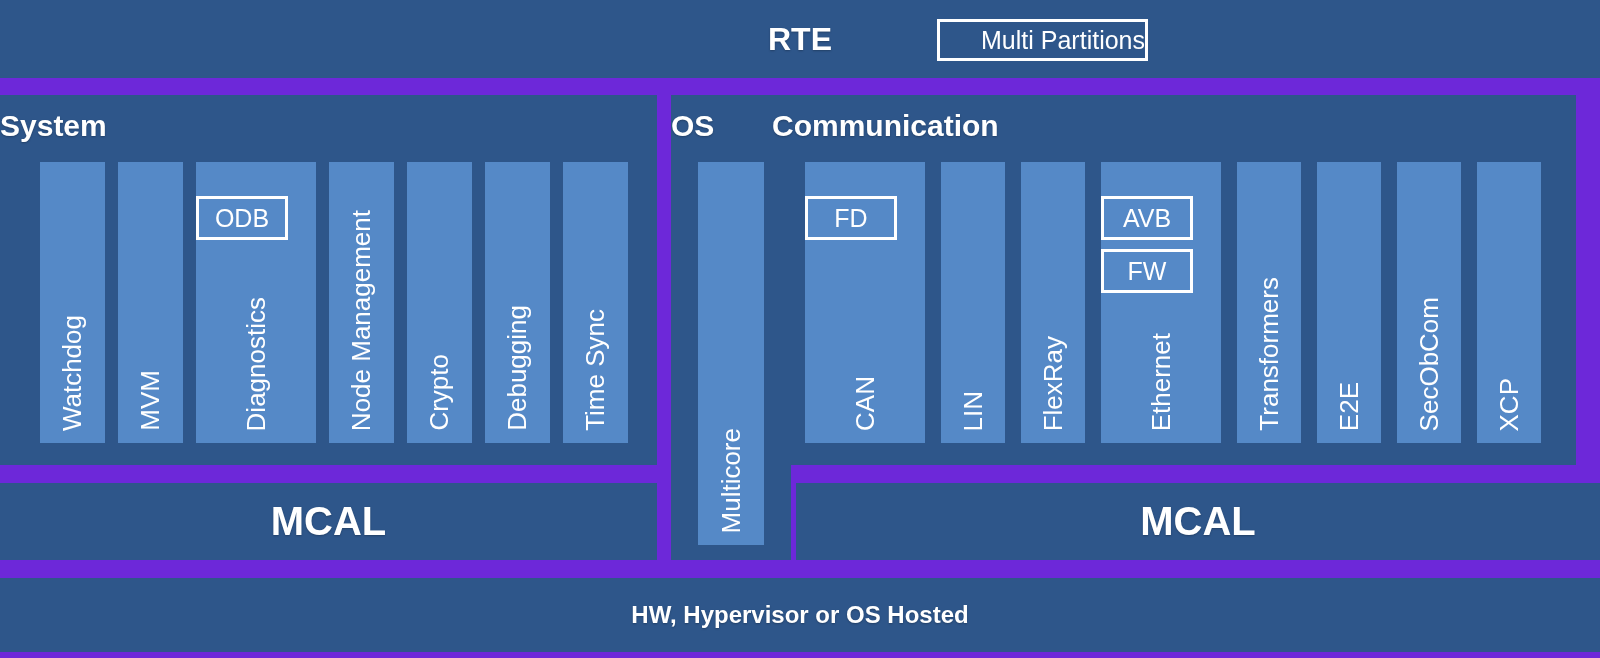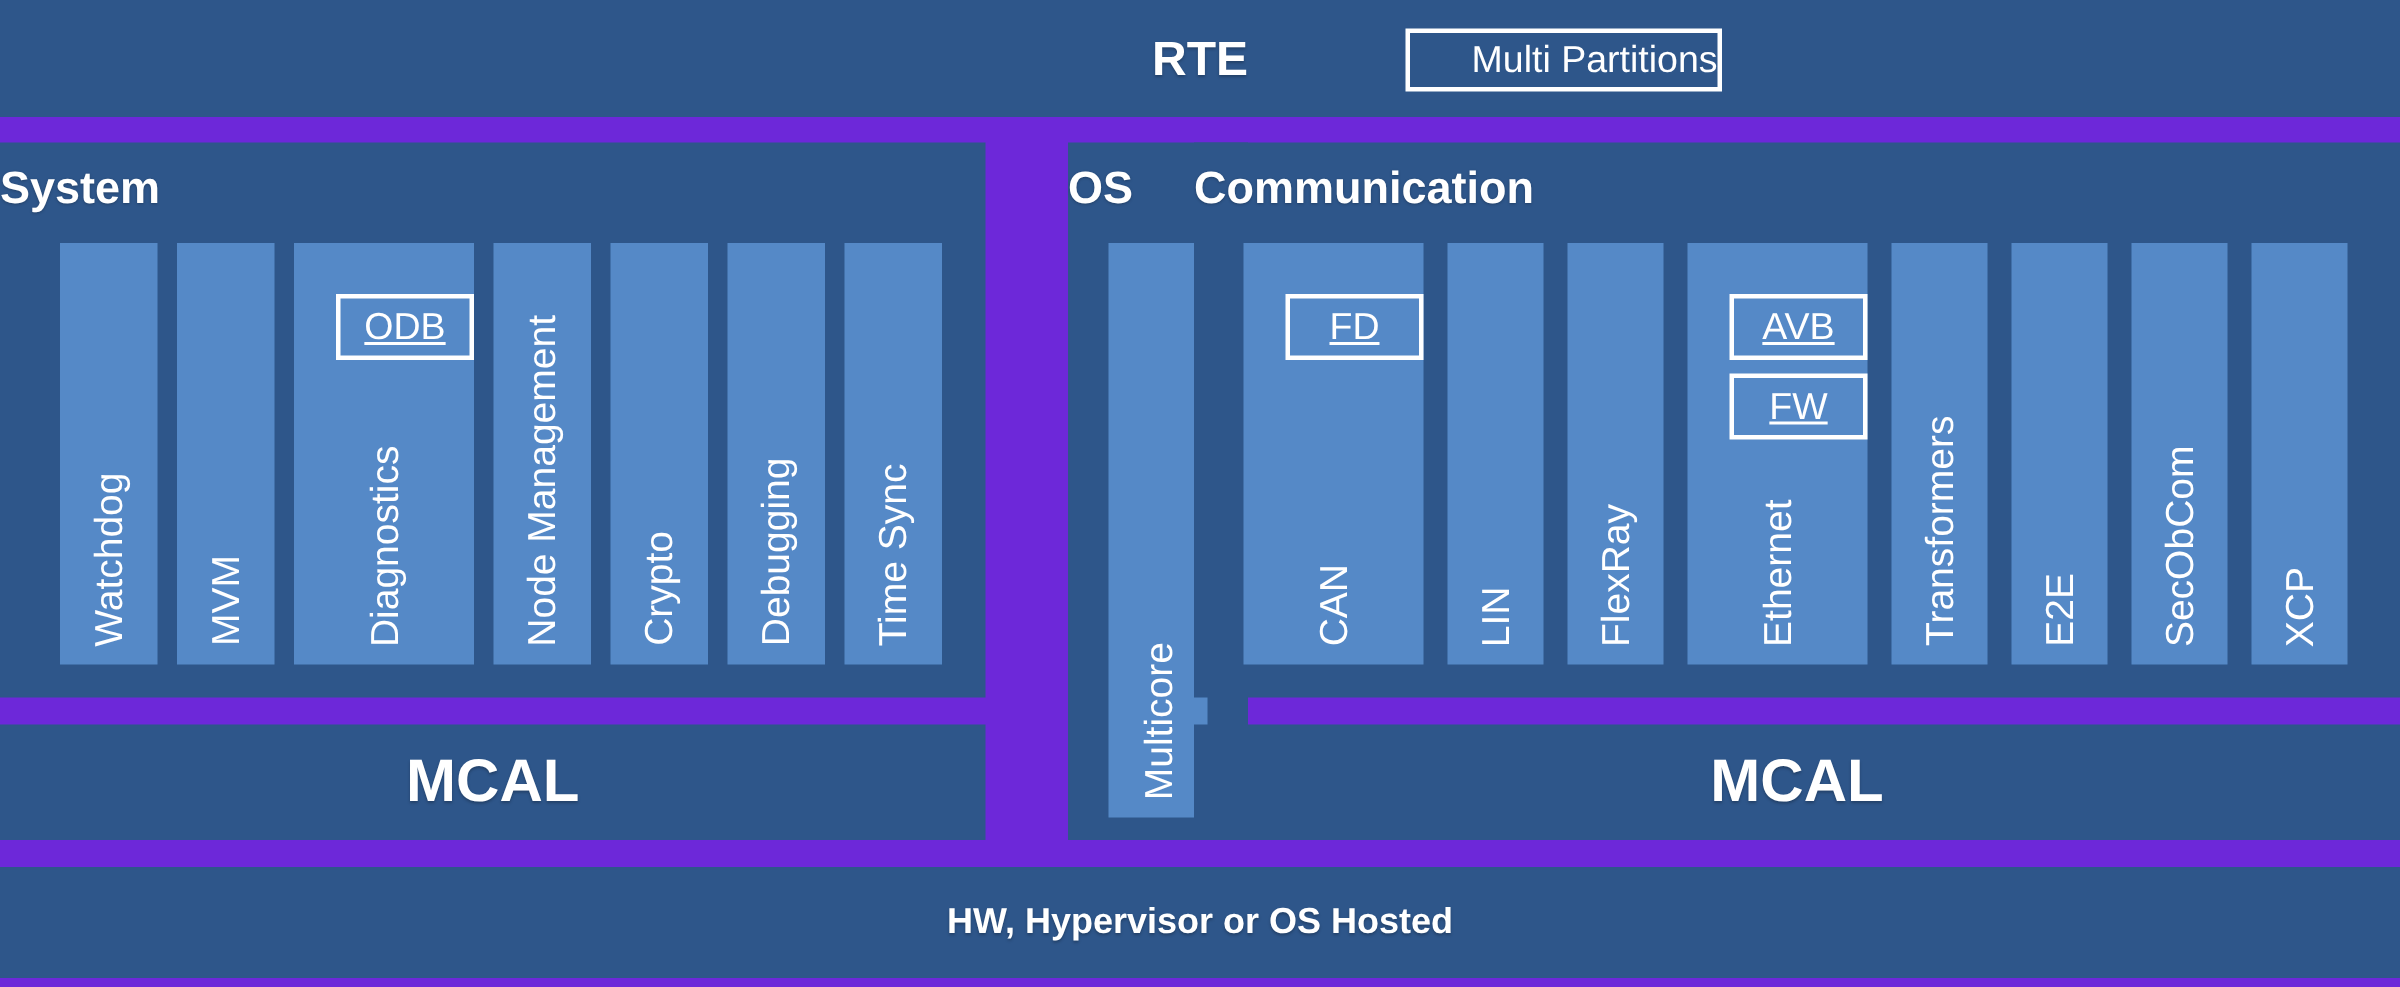--- a/index.html
+++ b/index.html
@@ -30,22 +30,22 @@
     font-size: 25px;
   }
 
   
   .panel-title {
     position: absolute; left: 0; right: 0; top: 14px;
     font-size: 30px; font-weight: bold;
     text-shadow: 0 1px 2px rgba(0,0,0,0.25);
   }
   .panel-system { left: 0; top: 95px; width: 657px; height: 370px; }
-  .panel-os     { left: 712px; top: 95px; width: 120px; height: 465px; }
-  .panel-comm   { left: 796px; top: 95px; width: 804px; height: 370px; }
+  .panel-os     { left: 671px; top: 95px; width: 120px; height: 465px; }
+  .panel-comm   { left: 772px; top: 95px; width: 804px; height: 370px; }
 
   .bars {
     position: absolute; bottom: 22px; height: 281px;
     display: flex; align-items: stretch;
   }
   .panel-system .bars { left: 40px; gap: 13px; }
   .panel-comm   .bars { left: 33px; gap: 16px; }
   .panel-os .bars {
     left: 0; right: 0; top: 67px; bottom: 15px; height: auto;
     justify-content: center;
@@ -63,21 +63,21 @@
   .vlabel {
     writing-mode: vertical-rl;
     transform: rotate(180deg);
     font-size: 26px;
     margin-bottom: 12px;
     white-space: nowrap;
   }
 
   .subboxes {
     position: absolute; top: 34px; left: 0; right: 0;
-    display: flex; flex-direction: column; align-items: flex-end; gap: 9px; text-decoration: underline;
+    display: flex; flex-direction: column; align-items: flex-start; gap: 9px;
   }
   .subbox {
     width: 92px; height: 44px; box-sizing: border-box;
     border: 3px solid #ffffff;
     display: flex; align-items: center; justify-content: center;
     font-size: 25px;
   }
 
   
   .mcal {

